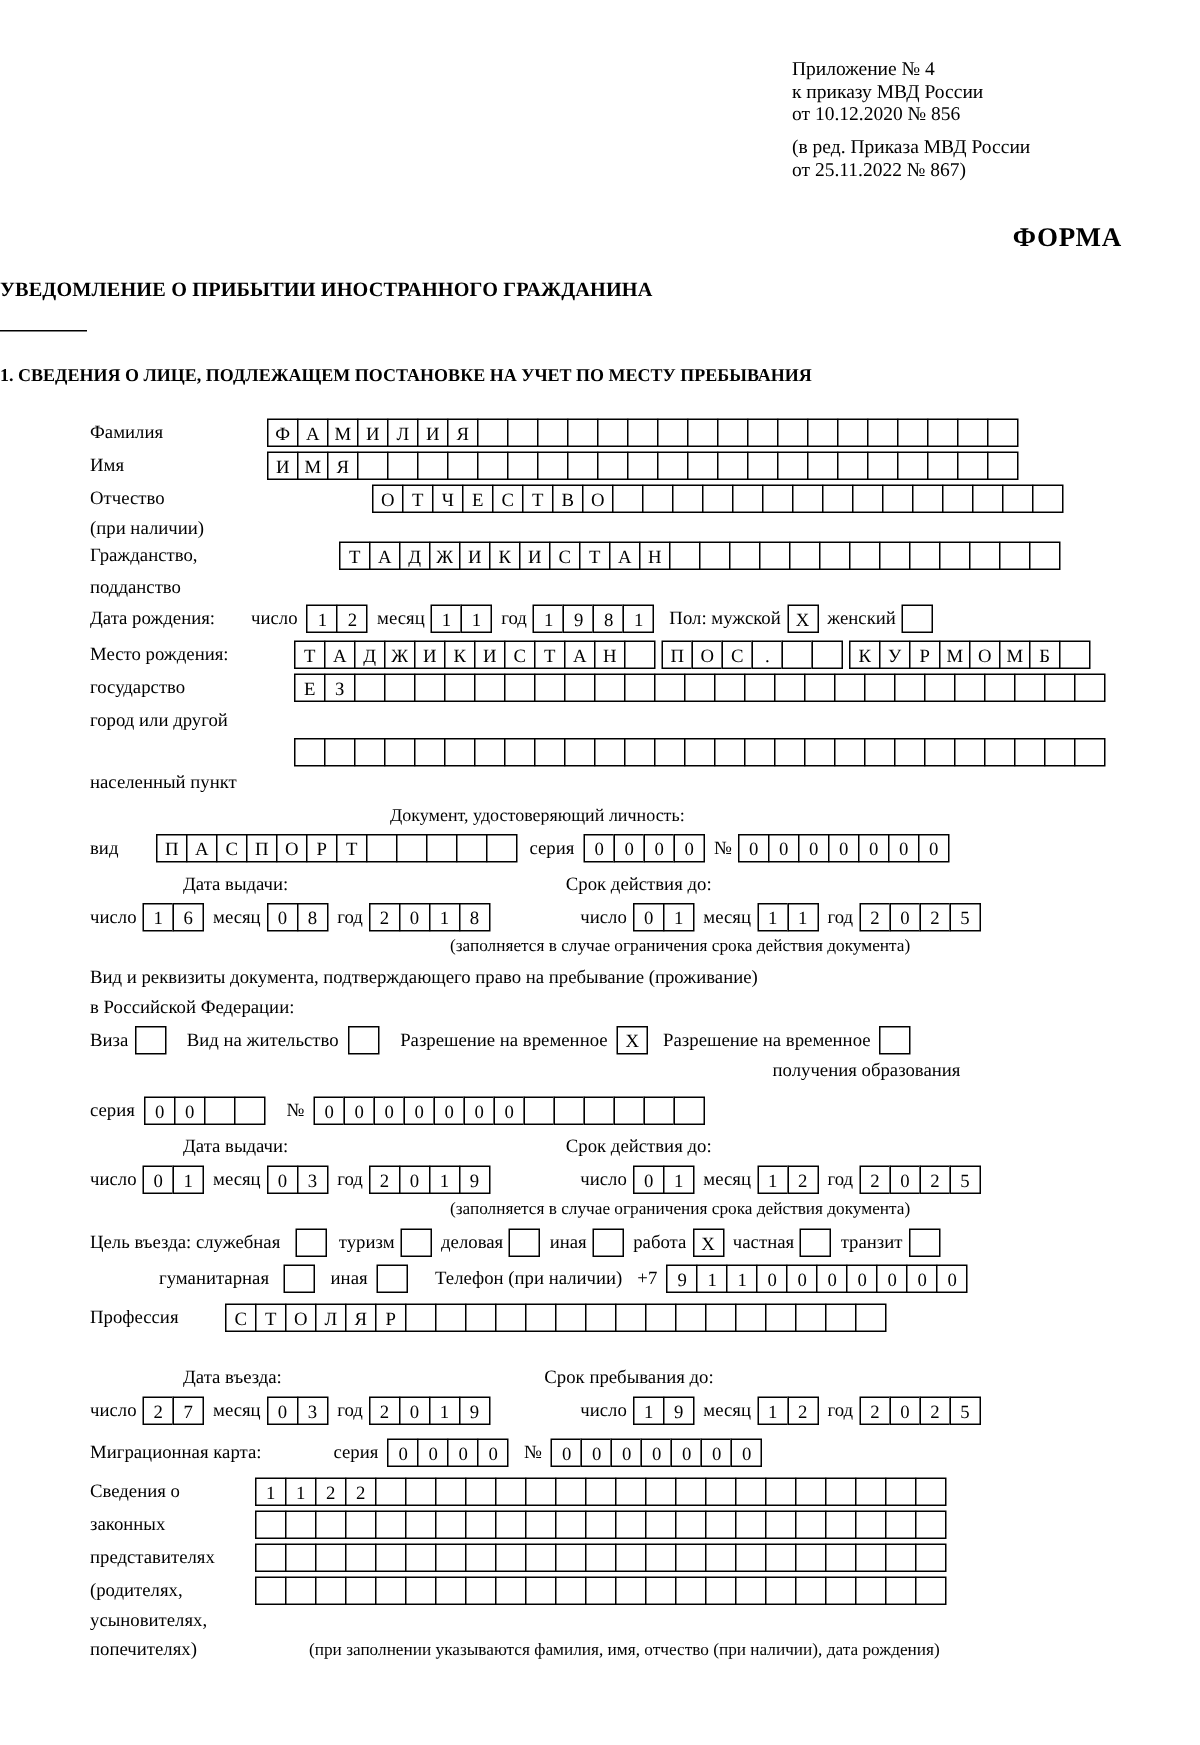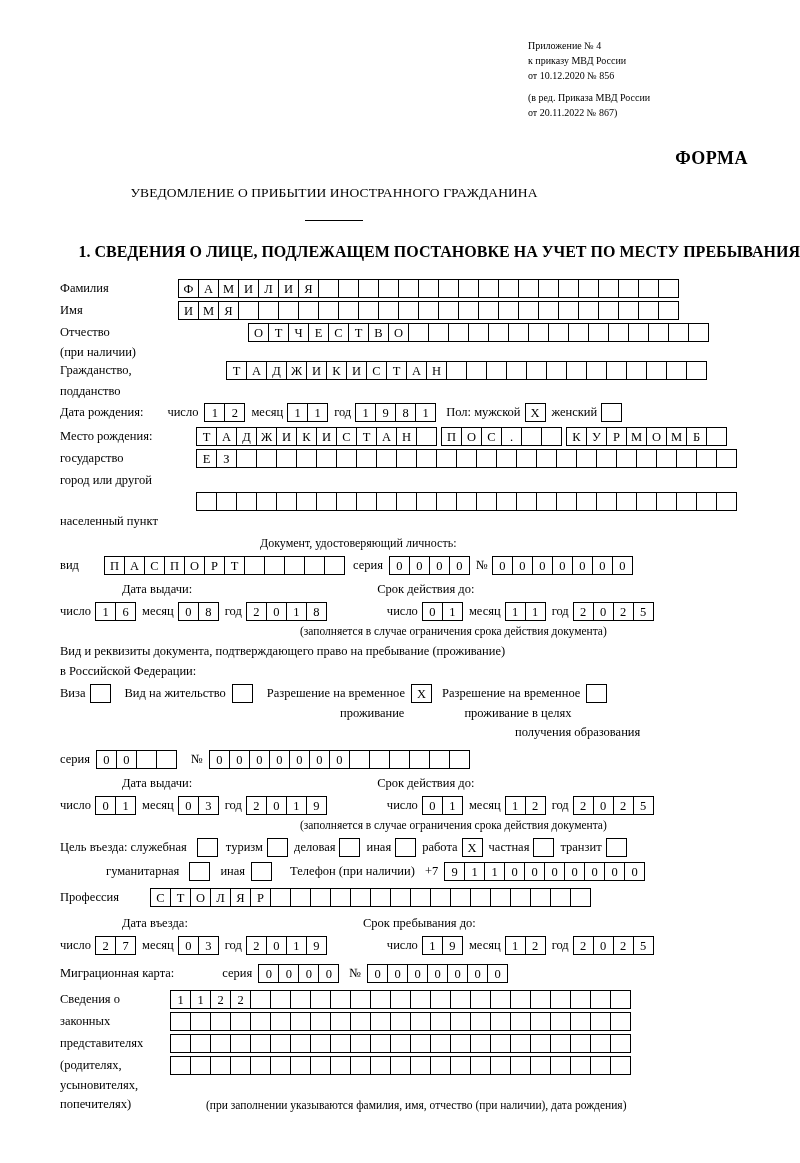--- a/index.html
+++ b/index.html
@@ -20,58 +20,57 @@
     width: 800px;
     height: 1163px;
     padding: 0;
     box-sizing: border-box;
   }
   .hdr {
     position: absolute;
     top: 38px;
     right: 52px;
     width: 220px;
-    font-size: 10px;
+    font-size: 13px;
     line-height: 15px;
     text-align: left;
   }
   .hdr .gap { height: 7px; }
   .forma {
     position: absolute;
     top: 148px;
     right: 52px;
     font-size: 18px;
     font-weight: bold;
     letter-spacing: 0.5px;
   }
   .title {
     position: absolute;
     top: 183px;
     left: 0;
     width: 668px;
-    text-align: center;
     font-size: 13.5px;
-    font-weight: normal;
+    font-weight: bold;
     line-height: 19px;
     letter-spacing: 0.1px;
   }
   .title .ul {
     display: inline-block;
     width: 58px;
     border-bottom: 1px solid #000;
     vertical-align: bottom;
     height: 13px;
   }
   .section1 {
     position: absolute;
     top: 243px;
     left: 0;
     width: 800px;
-    text-align: right;
-    font-size: 16px;
+    text-align: left;
+    font-size: 12px;
     font-weight: bold;
   }
 
   .body {
     position: absolute;
     top: 278px;
     left: 60px;
     width: 690px;
     font-size: 12.5px;
   }
@@ -123,21 +122,21 @@
 <body>
 
 <div class="page">
 
   <div class="hdr">
     <div>Приложение № 4</div>
     <div>к приказу МВД России</div>
     <div>от 10.12.2020 № 856</div>
     <div class="gap"></div>
     <div>(в ред. Приказа МВД России</div>
-    <div>от 20.11.2022 № 867)</div>
+    <div>от 25.11.2022 № 867)</div>
   </div>
 
   <div class="forma">ФОРМА</div>
 
   <div class="title">
     <div>УВЕДОМЛЕНИЕ О ПРИБЫТИИ ИНОСТРАННОГО ГРАЖДАНИНА</div>
     <div><span class="ul"></span></div>
   </div>
 
   <div class="section1">1. СВЕДЕНИЯ О ЛИЦЕ, ПОДЛЕЖАЩЕМ ПОСТАНОВКЕ НА УЧЕТ ПО МЕСТУ ПРЕБЫВАНИЯ</div>
@@ -509,24 +508,20 @@
       <div class="lbl gapl14">Разрешение на временное</div>
       <div class="cells gapl6">
           <div class="cell first">Х</div>
         </div>
       <div class="lbl gapl10">Разрешение на временное</div>
       <div class="cells gapl6">
           <div class="cell first"></div>
         </div>
     </div>
     <div class="row" style="min-height:17px">
-      <div class="lbl" style="margin-left:280px">проживание</div>
-      <div class="lbl" style="margin-left:60px">проживание в целях</div>
-    </div>
-    <div class="row" style="min-height:17px">
       <div class="lbl" style="margin-left:455px">получения образования</div>
     </div>
 
     <div class="row" style="margin-top:8px">
       <div class="lbl">серия</div>
       <div class="cells gapl6">
           <div class="cell first">0</div>
           <div class="cell">0</div>
           <div class="cell"></div>
           <div class="cell"></div>
@@ -670,21 +665,21 @@
           <div class="cell"></div>
           <div class="cell"></div>
           <div class="cell"></div>
           <div class="cell"></div>
           <div class="cell"></div>
           <div class="cell"></div>
           <div class="cell"></div>
         </div>
     </div>
 
-    <div class="row" style="margin-top:6px">
+    <div class="row" style="margin-top:20px">
       <div class="lbl" style="margin-left:62px">Дата въезда:</div>
       <div class="lbl" style="margin-left:175px">Срок пребывания до:</div>
     </div>
     <div class="row">
       <div class="lbl">число</div>
       <div class="cells gapl4">
           <div class="cell first">2</div>
           <div class="cell">7</div>
         </div>
       <div class="lbl gapl6">месяц</div>

